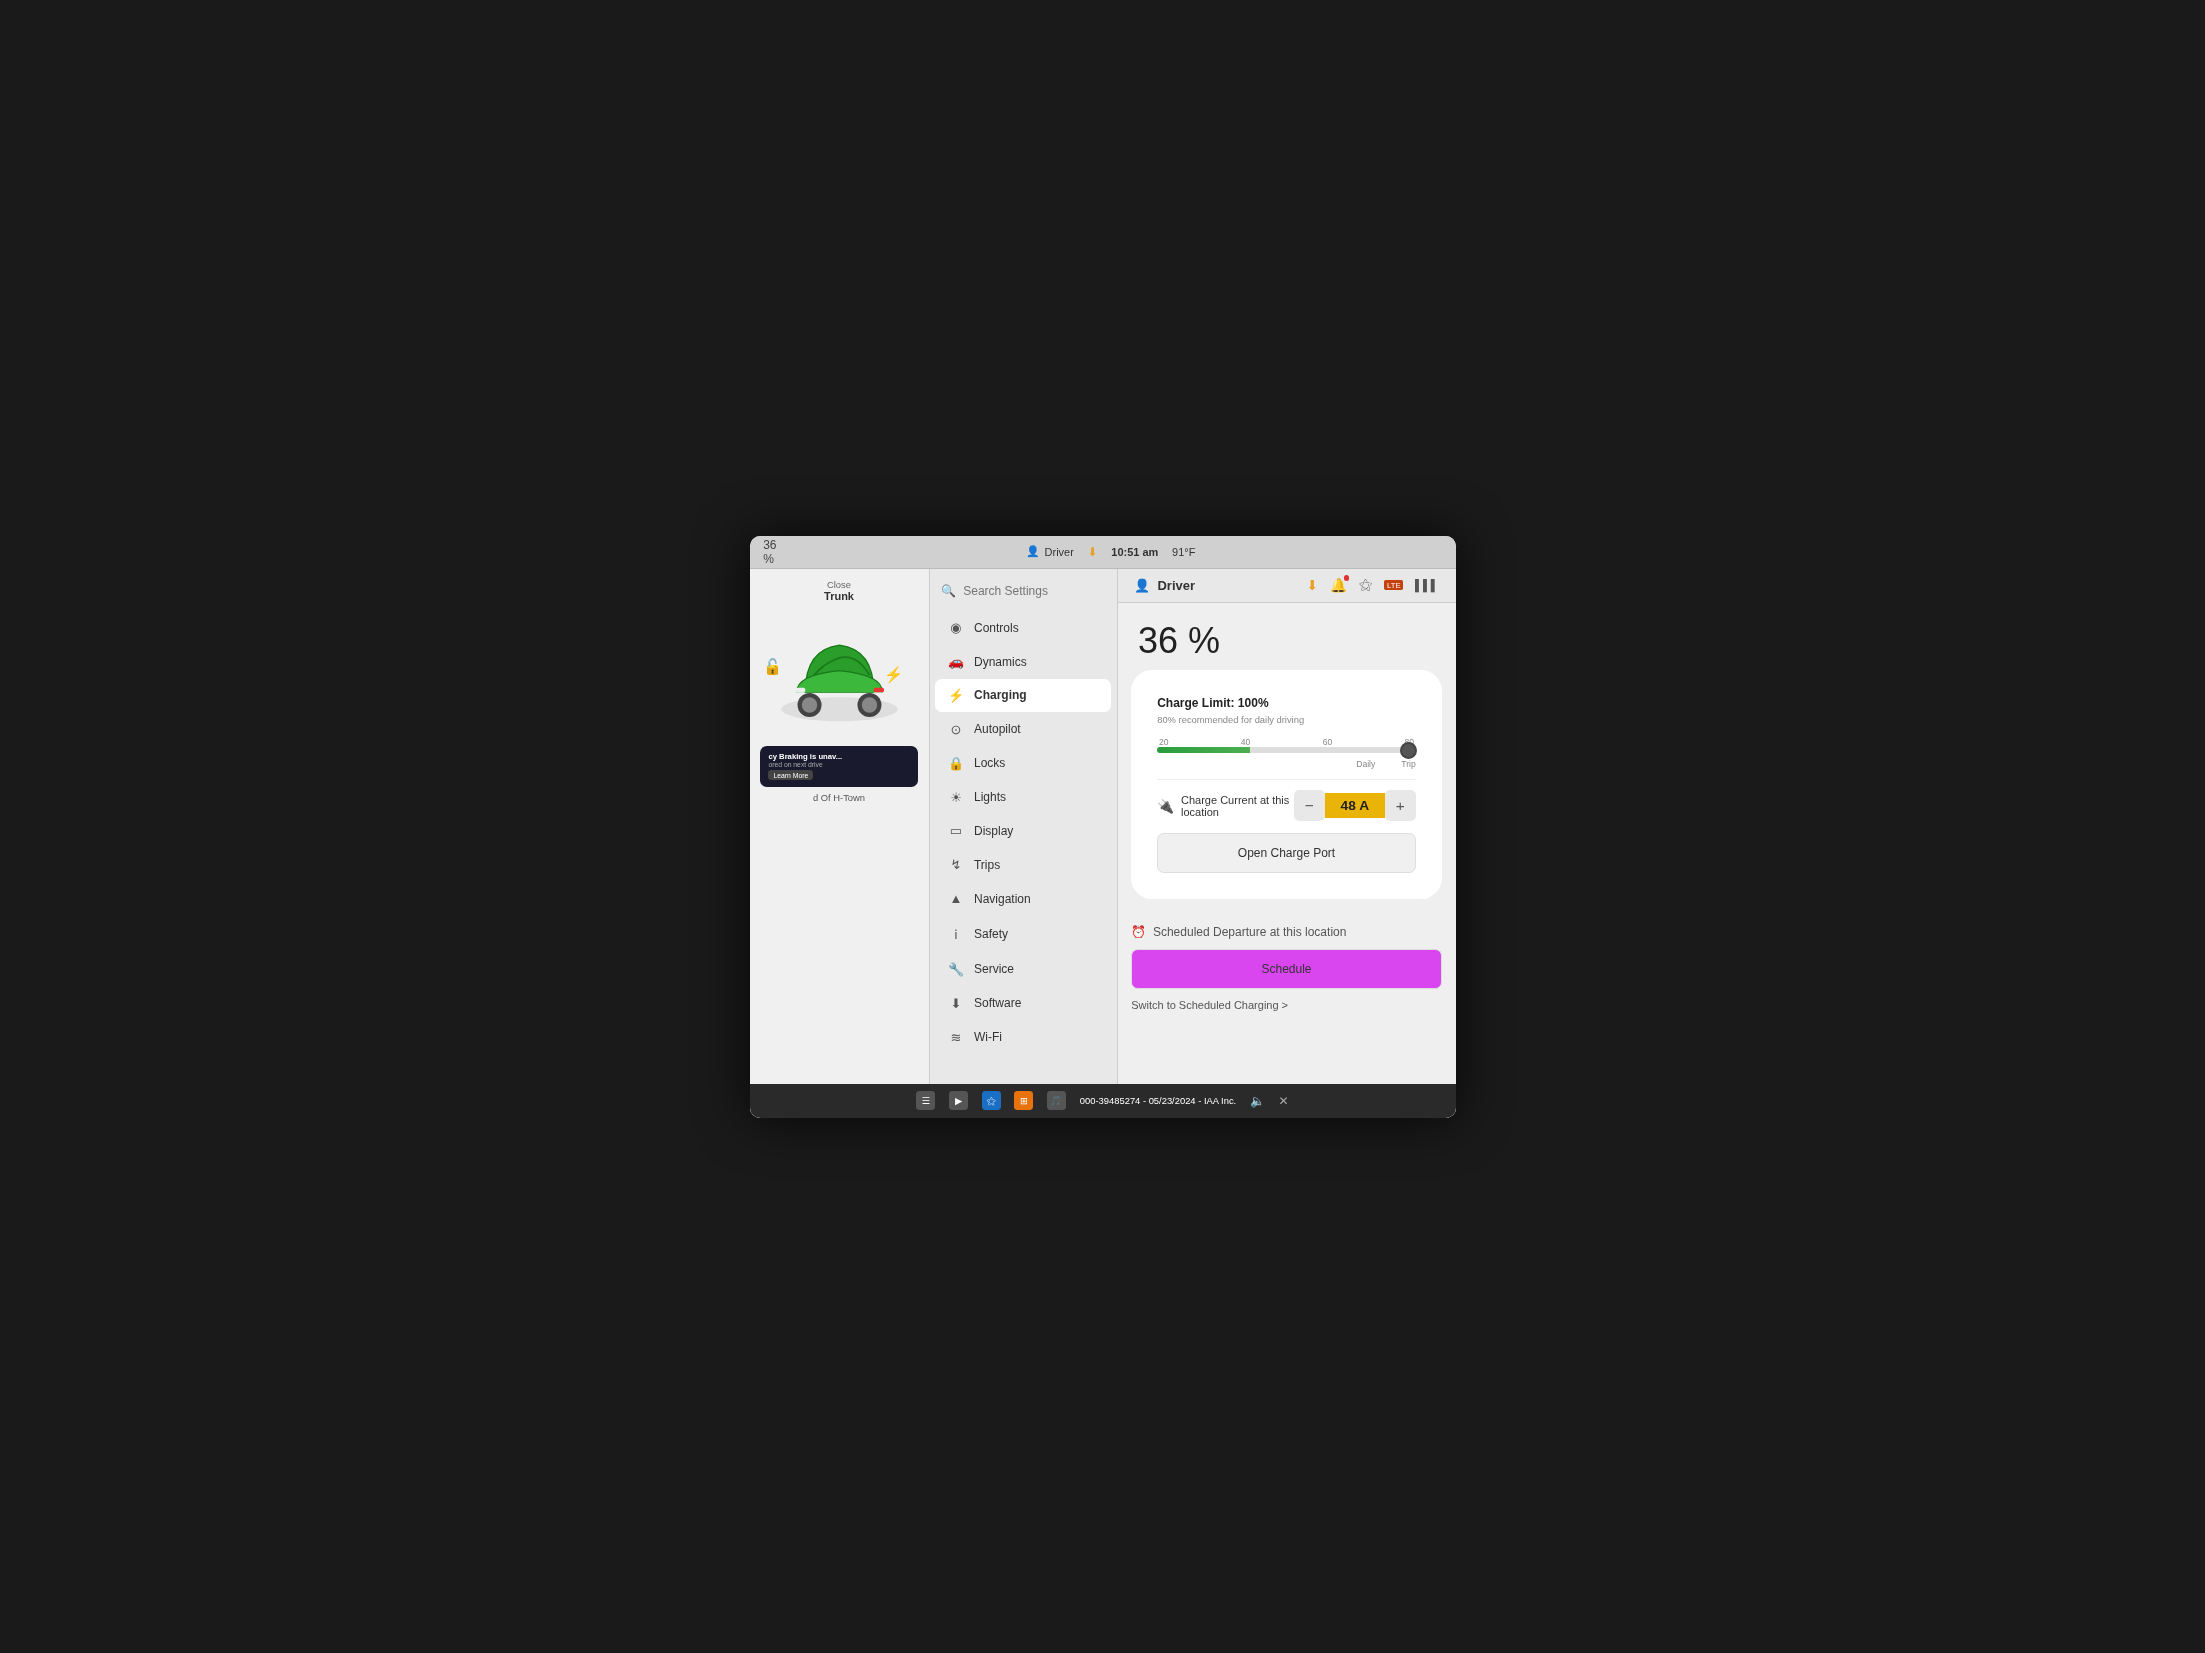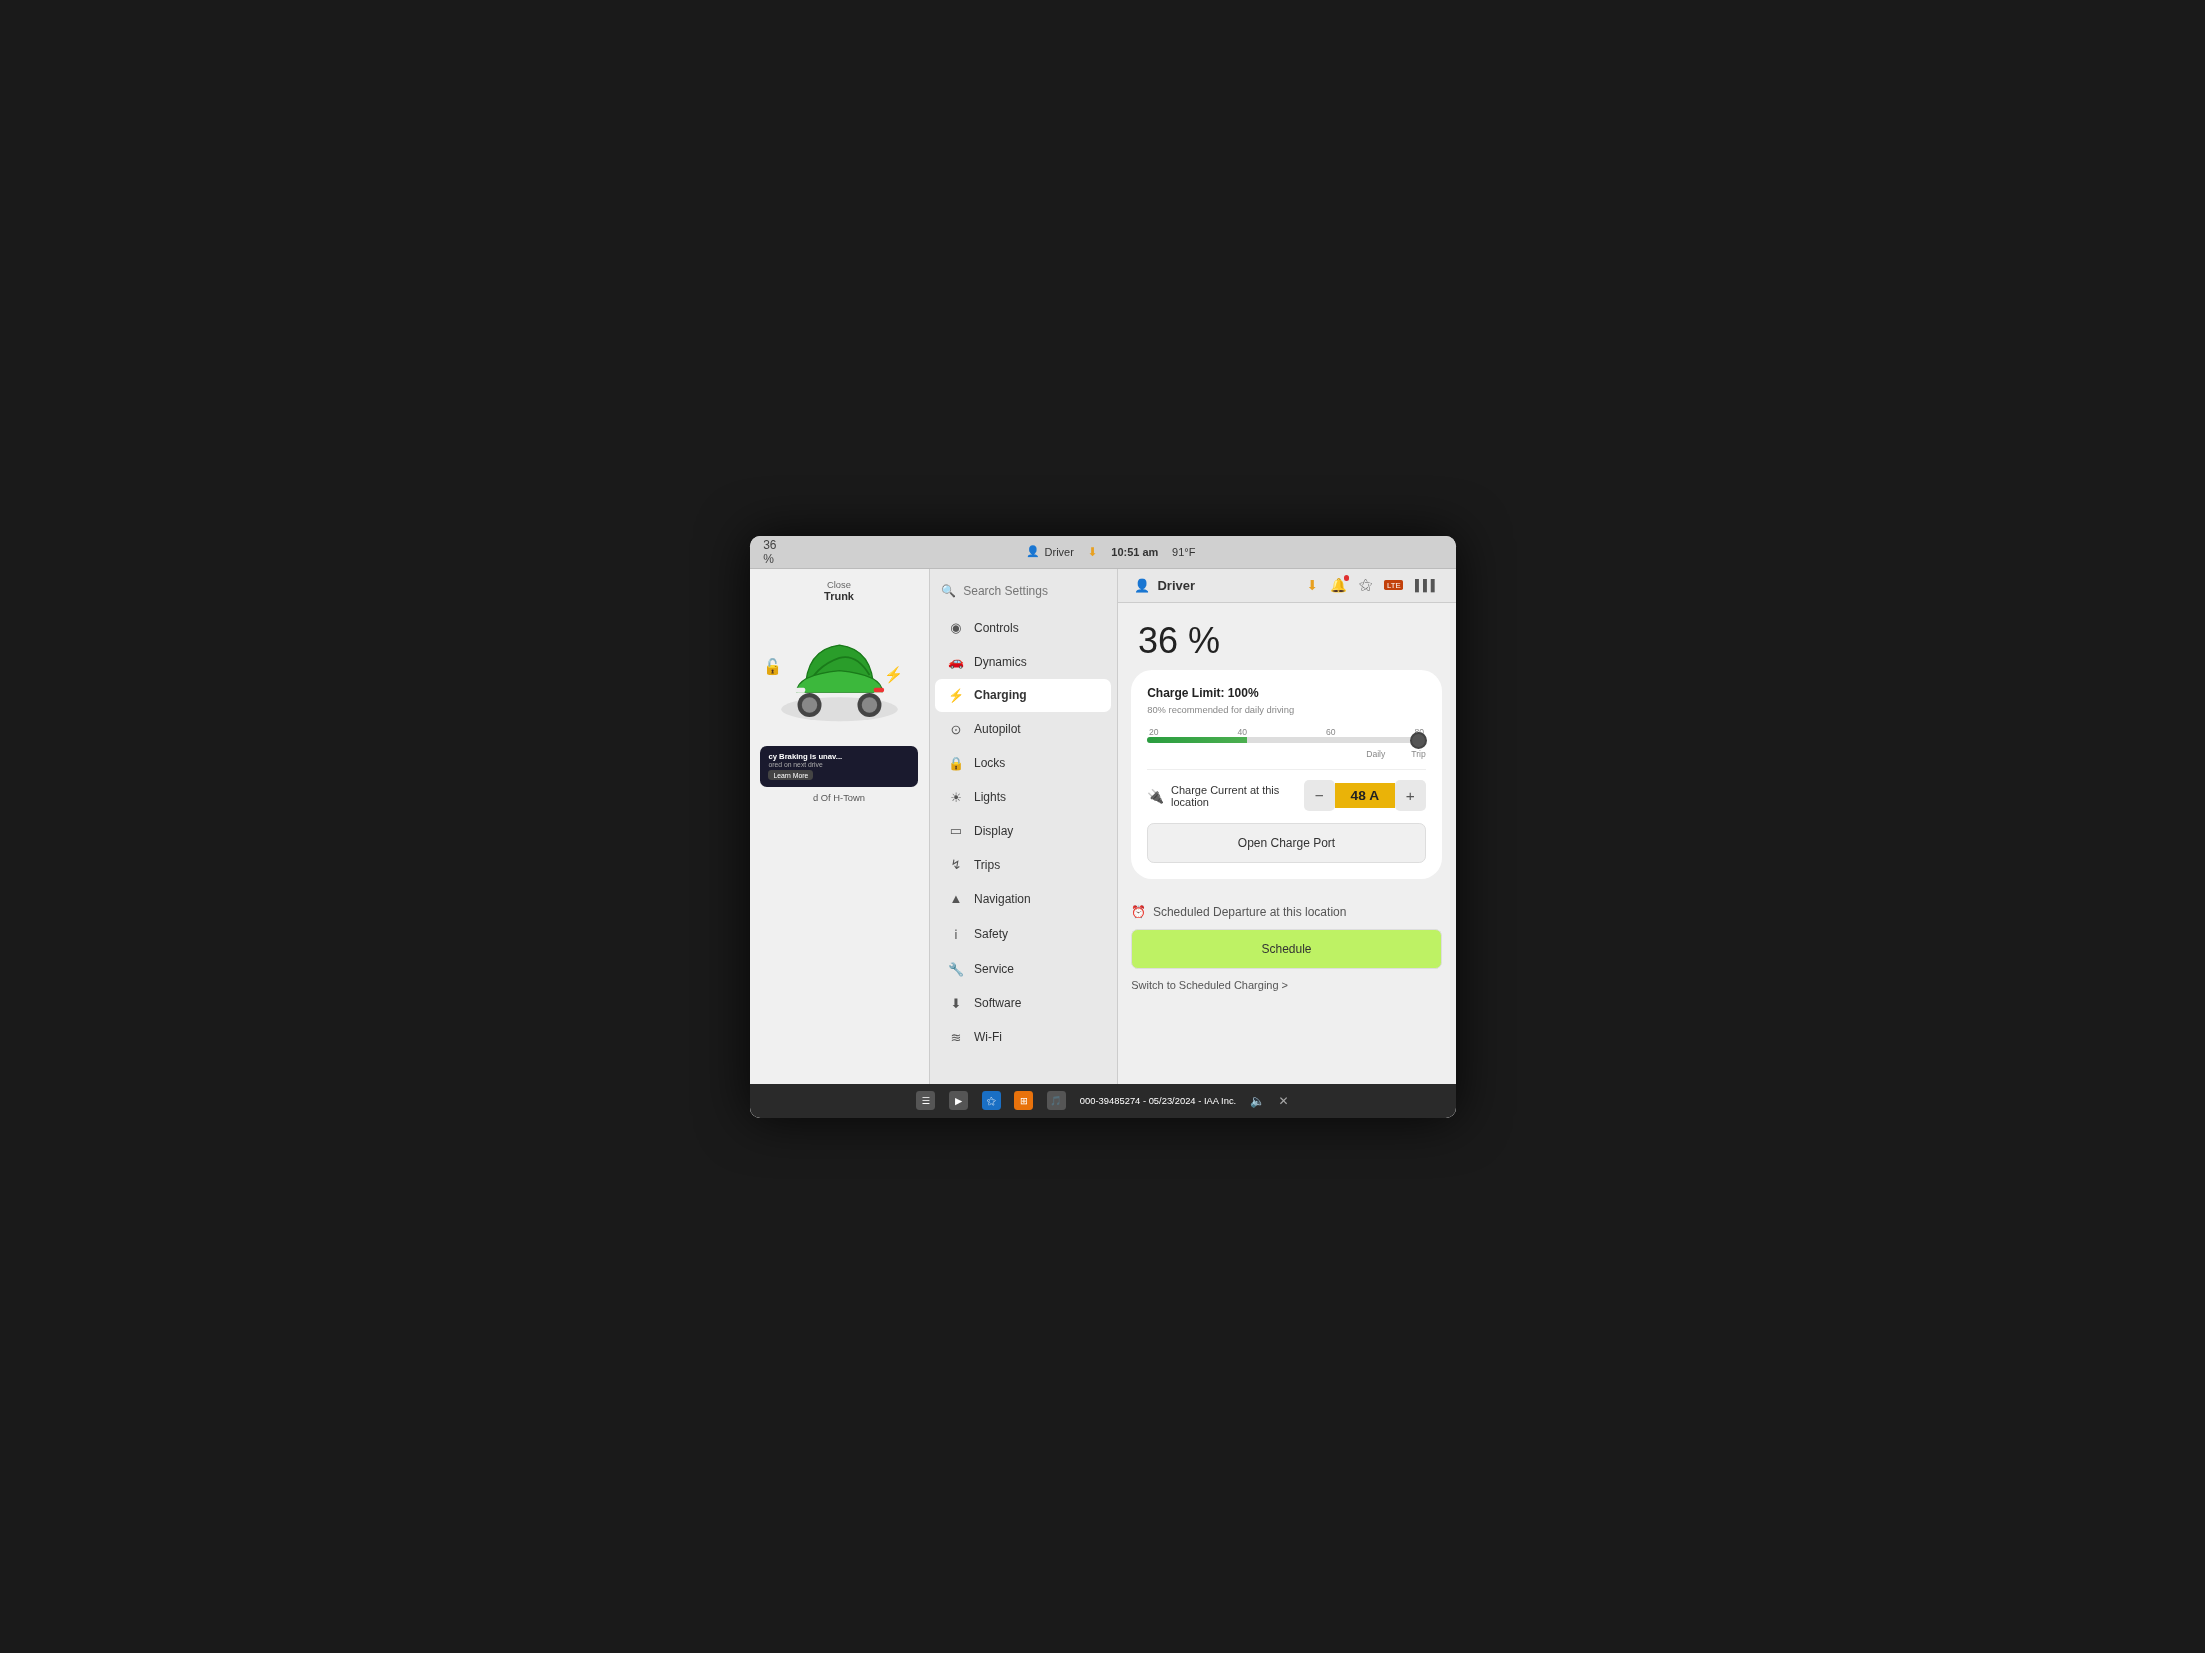--- a/index.html
+++ b/index.html
@@ -336,21 +336,21 @@
       font-weight: 300;
       color: #222;
       padding: 17px 20.5px 8.6px;
     }
 
     
     .charge-card {
       background: #fff;
       border-radius: 21px;
       margin: 0 13.7px 13.7px;
-      padding: 16px;
+      padding: 26px;
     }
     .charge-limit-title {
       font-size: 12px;
       font-weight: 600;
       color: #222;
       margin-bottom: 3.4px;
     }
     .charge-limit-sub {
       font-size: 9.4px;
       color: #888;
@@ -471,21 +471,21 @@
     }
     .scheduled-title {
       display: flex;
       align-items: center;
       gap: 6.8px;
       font-size: 12px;
       color: #555;
       margin-bottom: 10.3px;
     }
     .schedule-btn {
-      background: #bef264;
+      background: #d946ef;
       border: 0.9px solid #ddd;
       border-radius: 6.8px;
       padding: 12px;
       text-align: center;
       font-size: 12px;
       font-weight: 500;
       color: #333;
       cursor: pointer;
       margin-bottom: 6.8px;
       width: 100%;

